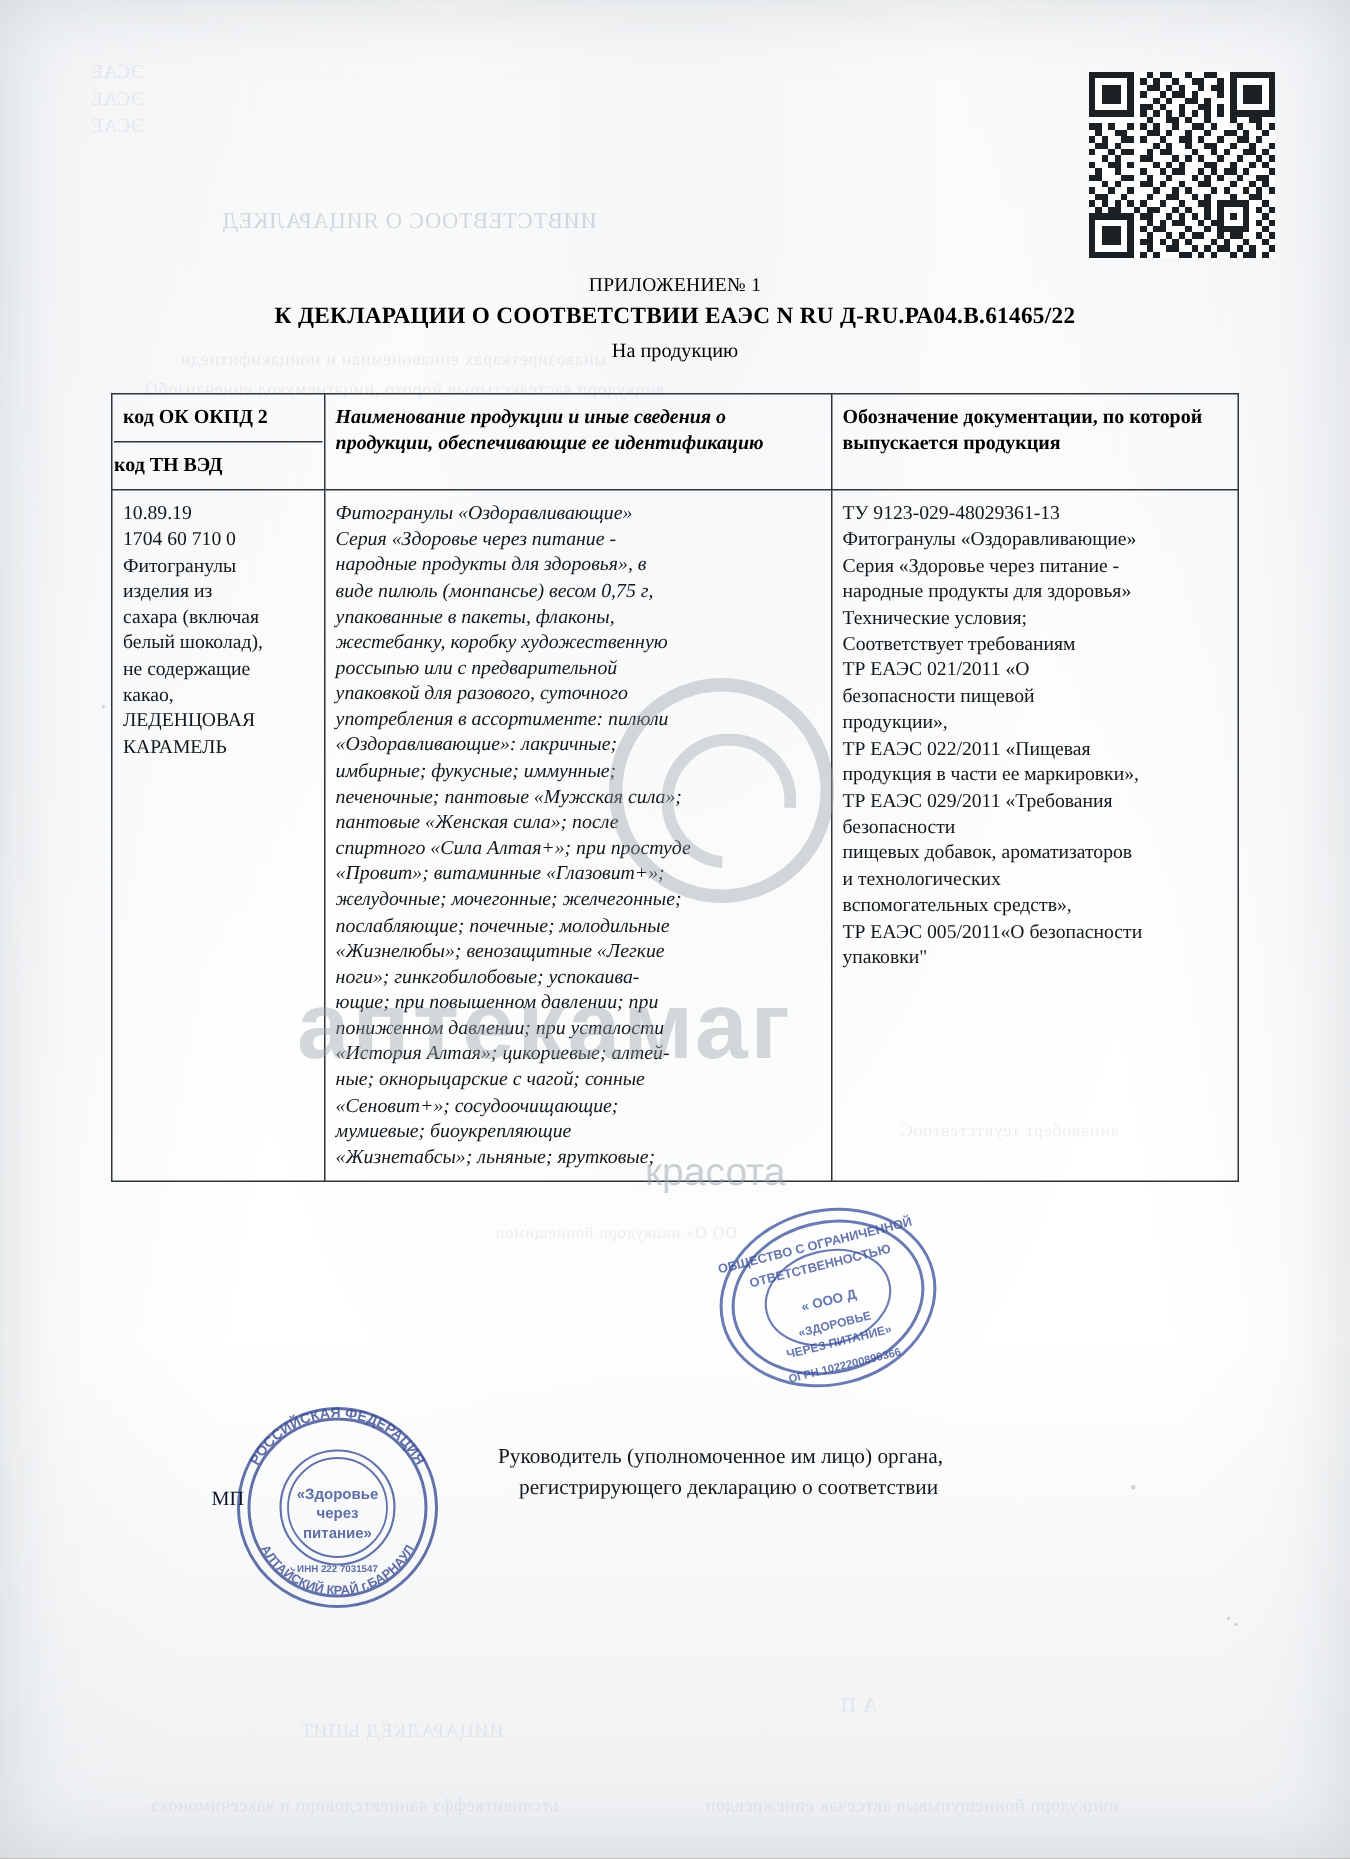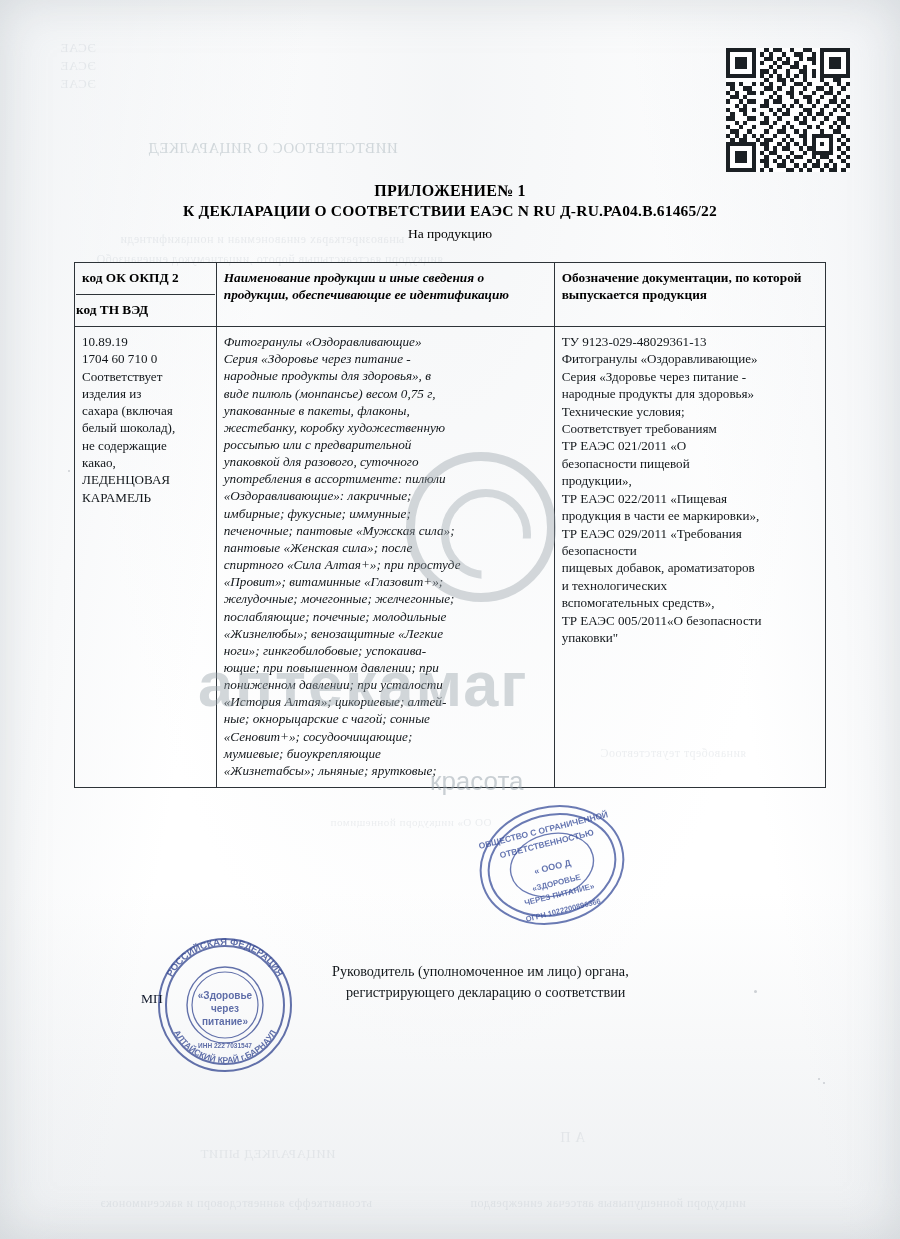--- a/index.html
+++ b/index.html
@@ -59,22 +59,22 @@
 
   
   .doc-head {
     position: absolute;
     left: 0;
     right: 0;
     text-align: center;
   }
   .h-line1 {
     top: 182px;
-    font-size: 16px;
-    font-weight: bold;
+    font-size: 13px;
+    font-weight: normal;
     letter-spacing: 0.2px;
   }
   .h-line2 {
     top: 202px;
     font-size: 15.5px;
     font-weight: bold;
     letter-spacing: 0.2px;
   }
   .h-line3 {
     top: 226px;
@@ -495,21 +495,21 @@
         <span class="hdr-sub">код ТН ВЭД</span>
       </th>
       <th class="col2 th-cell">Наименование продукции и иные сведения о продукции, обеспечивающие ее идентификацию</th>
       <th class="col3 th-cell">Обозначение документации, по которой выпускается продукция</th>
     </tr>
     <tr>
       <td class="col1">
         <div class="cell-body">
           <span class="ln">10.89.19</span>
           <span class="ln">1704 60 710 0</span>
-          <span class="ln">Соответствует</span>
+          <span class="ln">Фитогранулы</span>
           <span class="ln">изделия из</span>
           <span class="ln">сахара (включая</span>
           <span class="ln">белый шоколад),</span>
           <span class="ln">не содержащие</span>
           <span class="ln">какао,</span>
           <span class="ln">ЛЕДЕНЦОВАЯ</span>
           <span class="ln">КАРАМЕЛЬ</span>
         </div>
       </td>
       <td class="col2">

